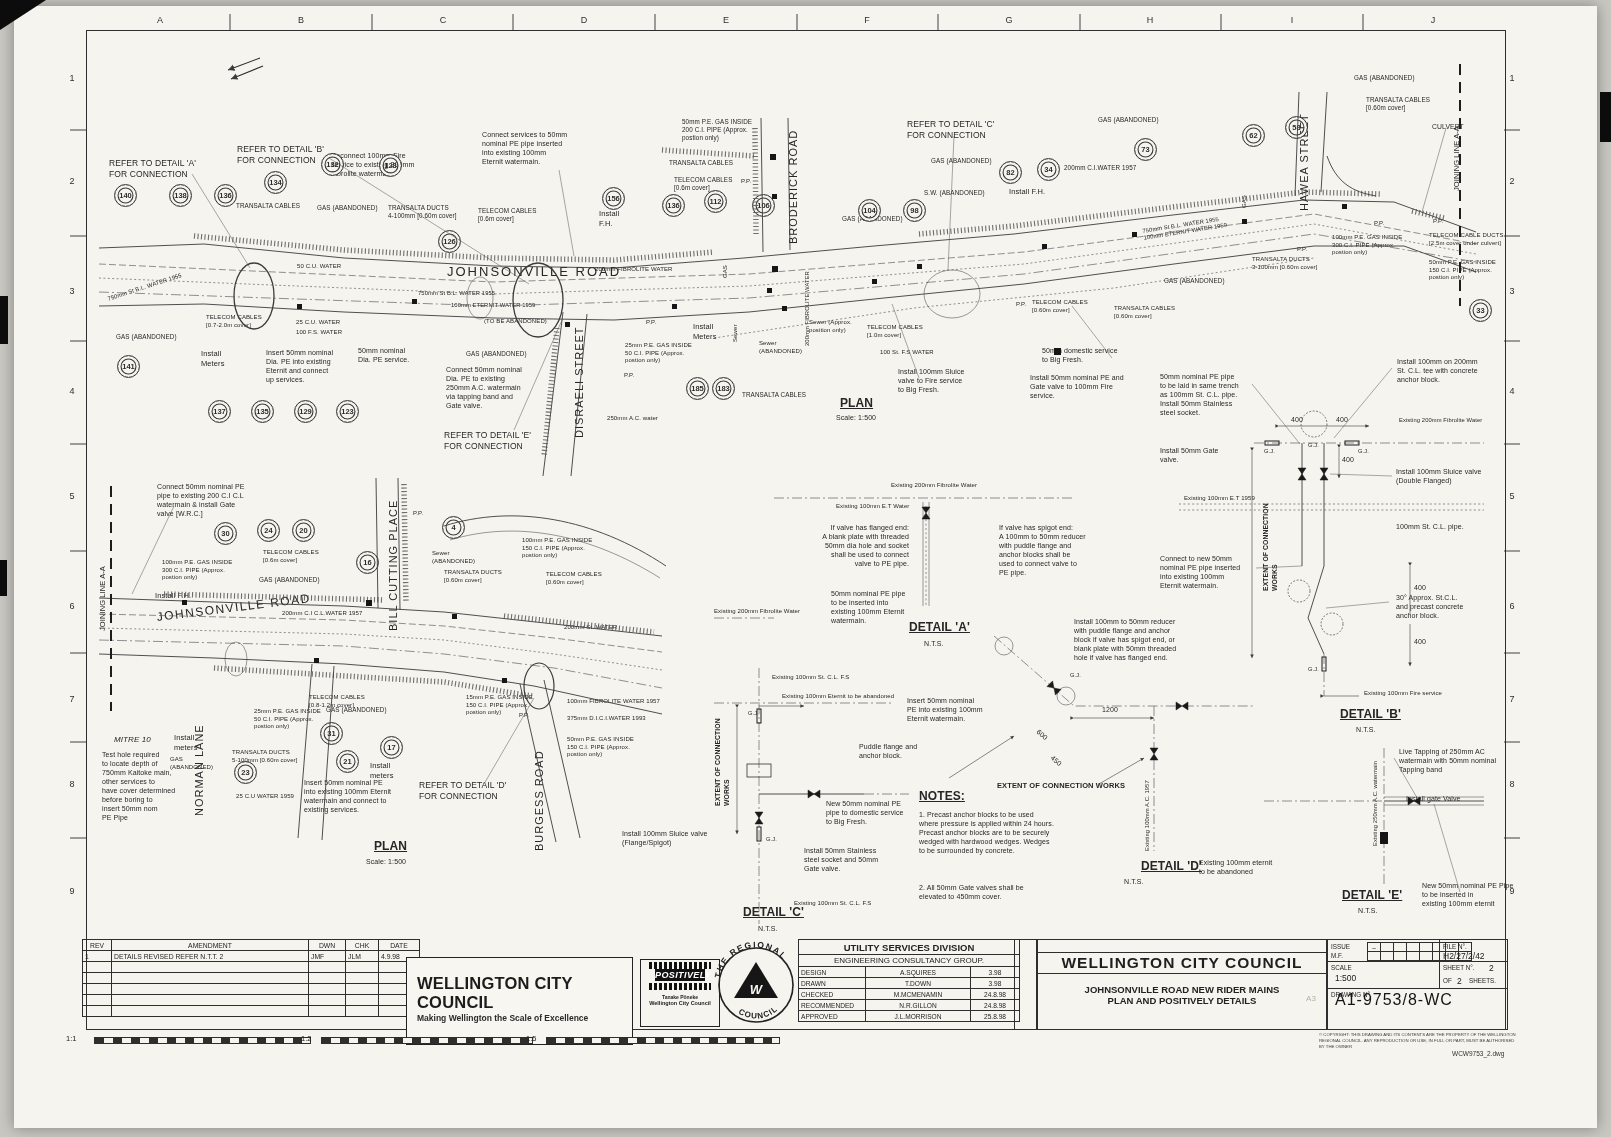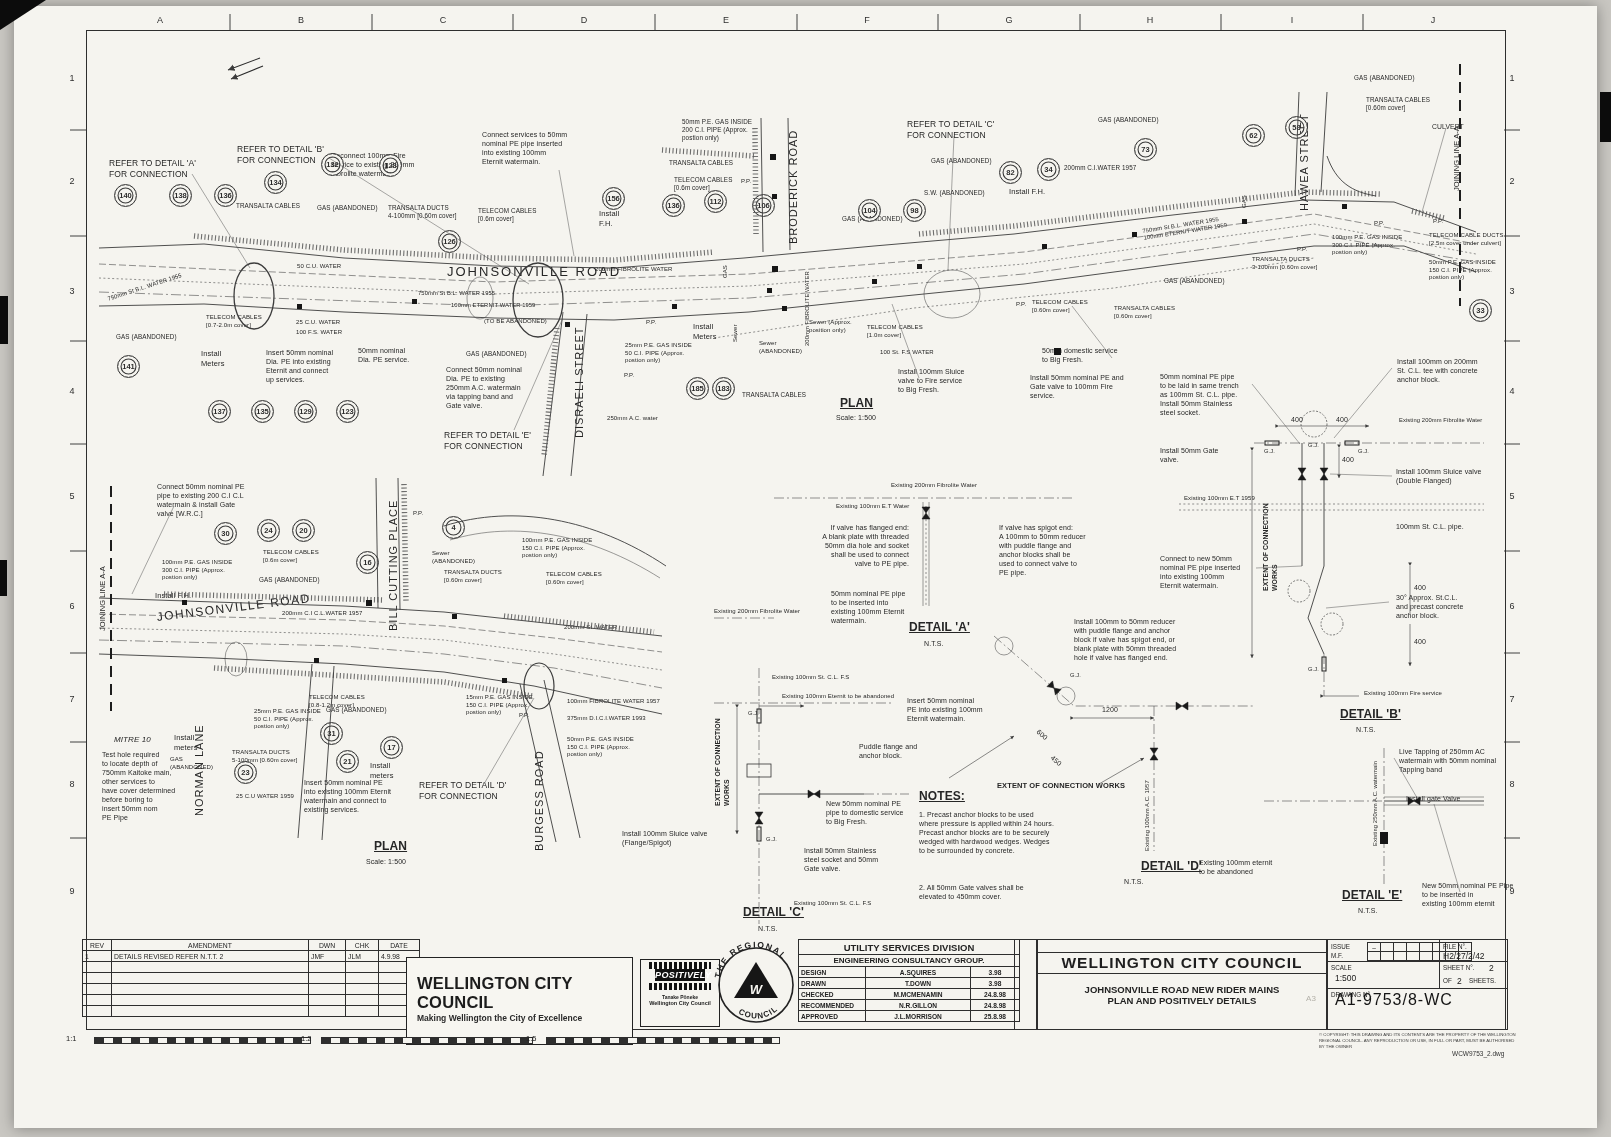--- a/index.html
+++ b/index.html
@@ -36,21 +36,21 @@
   #wccbox .small{font-size:8.5px;font-weight:bold;color:#2a2a2a;margin-left:10px;margin-top:1px;}
   #posbox{position:absolute;left:626px;top:953px;width:78px;height:66px;border:1.3px solid #222;
     display:flex;flex-direction:column;align-items:center;}
   .stripe{width:62px;height:7px;margin-top:2px;
     background:repeating-linear-gradient(90deg,#111 0 3px,#f5f4ef 3px 5px);}
   #posword{width:50px;background:#111;color:#fff;font-size:9px;font-weight:bold;text-align:center;
     font-style:italic;letter-spacing:.4px;padding:1px 0;}
   #possub1{font-size:5px;font-weight:bold;color:#222;margin-top:4px;}
   #possub2{font-size:5.5px;font-weight:bold;color:#222;}
   #constable{position:absolute;left:784px;top:933px;}
-  #constable td,#constable th{font-size:6.6px;height:10px;font-weight:bold;}
+  #constable td,#constable th{font-size:6.6px;height:10px;}
   #constable .tt{font-size:9.5px;font-weight:bold;text-align:center;height:14px;}
   #constable .st{font-size:8px;text-align:center;height:11px;}
   #consempty{position:absolute;left:1000px;top:933px;width:22px;height:89px;border:1px solid #2e2e2e;}
   #projbox{position:absolute;left:1022px;top:933px;width:290px;height:89px;border:1.2px solid #2e2e2e;}
   #projorg{border-top:1.2px solid #2e2e2e;border-bottom:1.2px solid #2e2e2e;margin-top:12px;
     font-size:15.5px;font-weight:bold;text-align:center;letter-spacing:1px;color:#1e1e1e;padding:1px 0;}
   #projt1{font-size:9.5px;font-weight:bold;text-align:center;margin-top:10px;color:#222;}
   #projt2{font-size:9.5px;font-weight:bold;text-align:center;color:#222;}
   #issuebox{position:absolute;left:1312px;top:933px;width:180px;height:89px;border:1.2px solid #2e2e2e;}
   .ibline{position:absolute;background:#2e2e2e;}
@@ -678,21 +678,21 @@
             <td>&nbsp;</td>
             <td>&nbsp;</td>
             <td>&nbsp;</td>
             <td>&nbsp;</td>
           </tr>
         </tbody>
       </table>
 
     <div id="wccbox">
       <div class="big">WELLINGTON CITY COUNCIL</div>
-      <div class="small">Making Wellington the City of Excellence</div>
+      <div class="small">Making Wellington the Scale of Excellence</div>
     </div>
 
     <div id="posbox">
       <div class="stripe"></div>
       <div id="posword">POSITIVELY</div>
       <div class="stripe"></div>
       <div id="possub1">Tanake Pōneke</div>
       <div id="possub2">Wellington City Council</div>
     </div>
 

